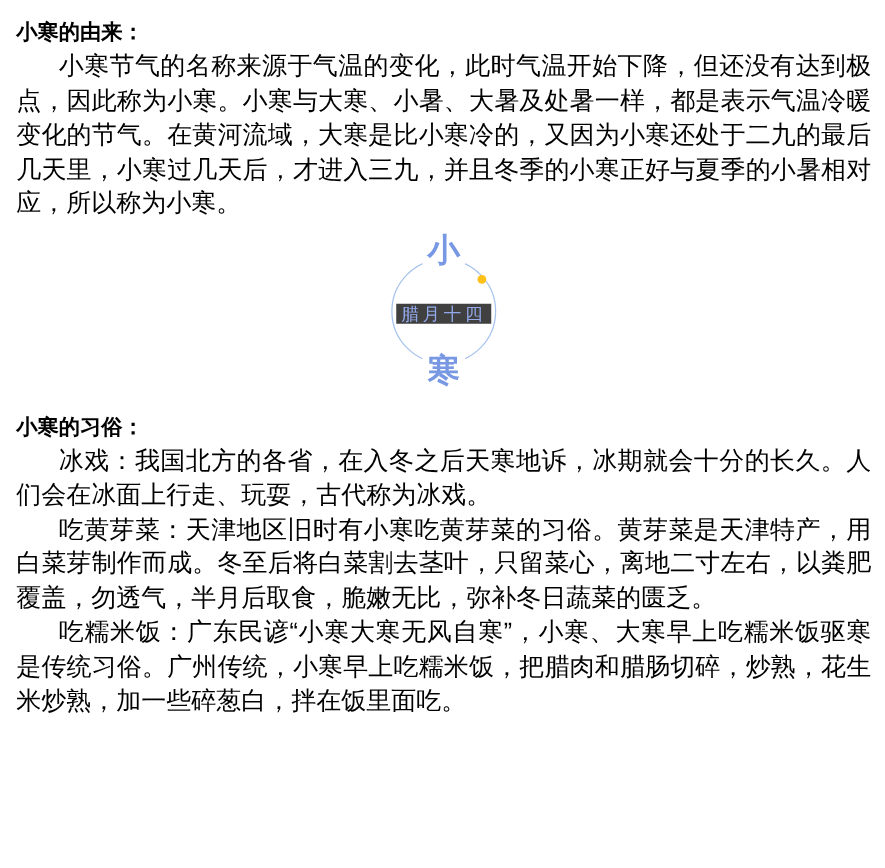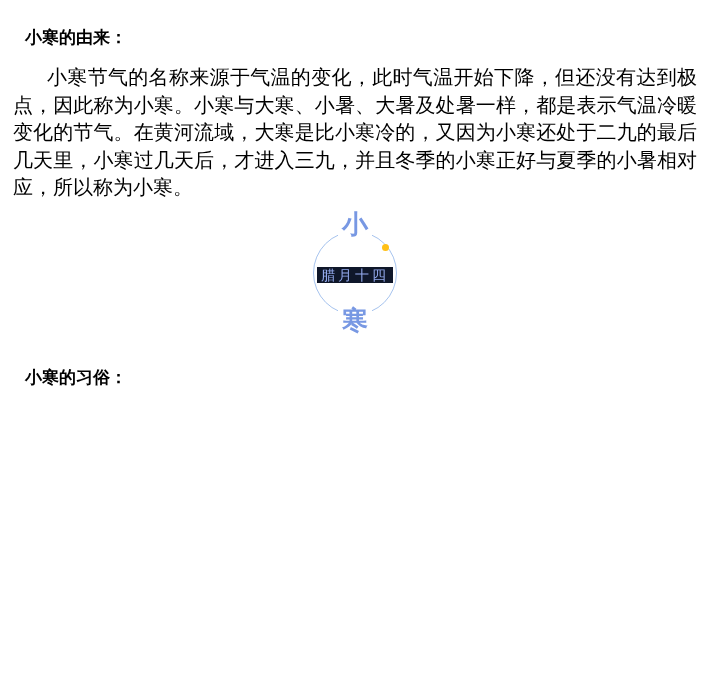--- a/index.html
+++ b/index.html
@@ -20,21 +20,21 @@
     font-family: "Liberation Sans", "DejaVu Sans", sans-serif;
     color: #000000;
   }
   .doc {
     padding: 12px 11px 0 13px;
   }
   .heading {
     font-size: 17px;
     font-weight: bold;
     line-height: 28px;
-    margin: 12px;
+    margin: 0;
     color: #000000;
   }
   .para {
     font-size: 20px;
     line-height: 27.5px;
     margin: 0;
     text-indent: 34px;
     text-align: justify;
     color: #000000;
   }
@@ -69,21 +69,21 @@
   .illus-char.bottom { top: 105px; }
   .illus-label {
     position: absolute;
     left: 50%;
     transform: translateX(-50%);
     top: 65px;
     font-size: 14px;
     line-height: 1.2;
     letter-spacing: 3px;
     color: var(--label-color);
-    background: #0f172a;
+    background: #404040;
     padding: 0 4px;
     white-space: nowrap;
     z-index: 2;
   }
   .sun-dot {
     position: absolute;
     left: 369px;
     top: 42px;
     width: 7px;
     height: 7px;
@@ -105,17 +105,20 @@
     <div class="circle-outline"></div>
     <div class="sun-dot"></div>
     <div class="illus-char top">小</div>
     <div class="illus-label">腊月十四</div>
     <div class="illus-char bottom">寒</div>
   </div>
 
   <h2 class="heading">小寒的习俗：</h2>
 
 
+  <p class="para">冰戏：我国北方的各省，在入冬之后天寒地诉，冰期就会十分的长久。人们会在冰面上行走、玩耍，古代称为冰戏。</p>
 
 
+  <p class="para">吃黄芽菜：天津地区旧时有小寒吃黄芽菜的习俗。黄芽菜是天津特产，用白菜芽制作而成。冬至后将白菜割去茎叶，只留菜心，离地二寸左右，以粪肥覆盖，勿透气，半月后取食，脆嫩无比，弥补冬日蔬菜的匮乏。</p>
 
+  <p class="para">吃糯米饭：广东民谚“小寒大寒无风自寒”，小寒、大寒早上吃糯米饭驱寒是传统习俗。广州传统，小寒早上吃糯米饭，把腊肉和腊肠切碎，炒熟，花生米炒熟，加一些碎葱白，拌在饭里面吃。</p>
 
 </div>
 
 </body></html>

